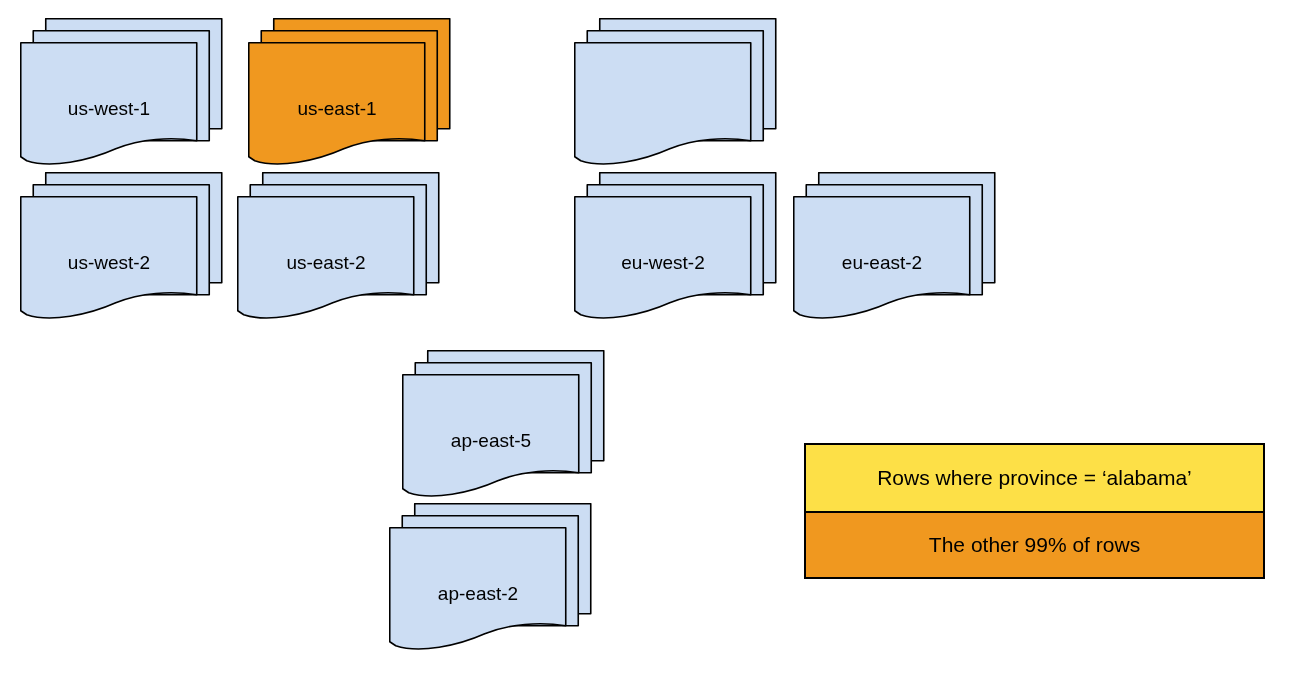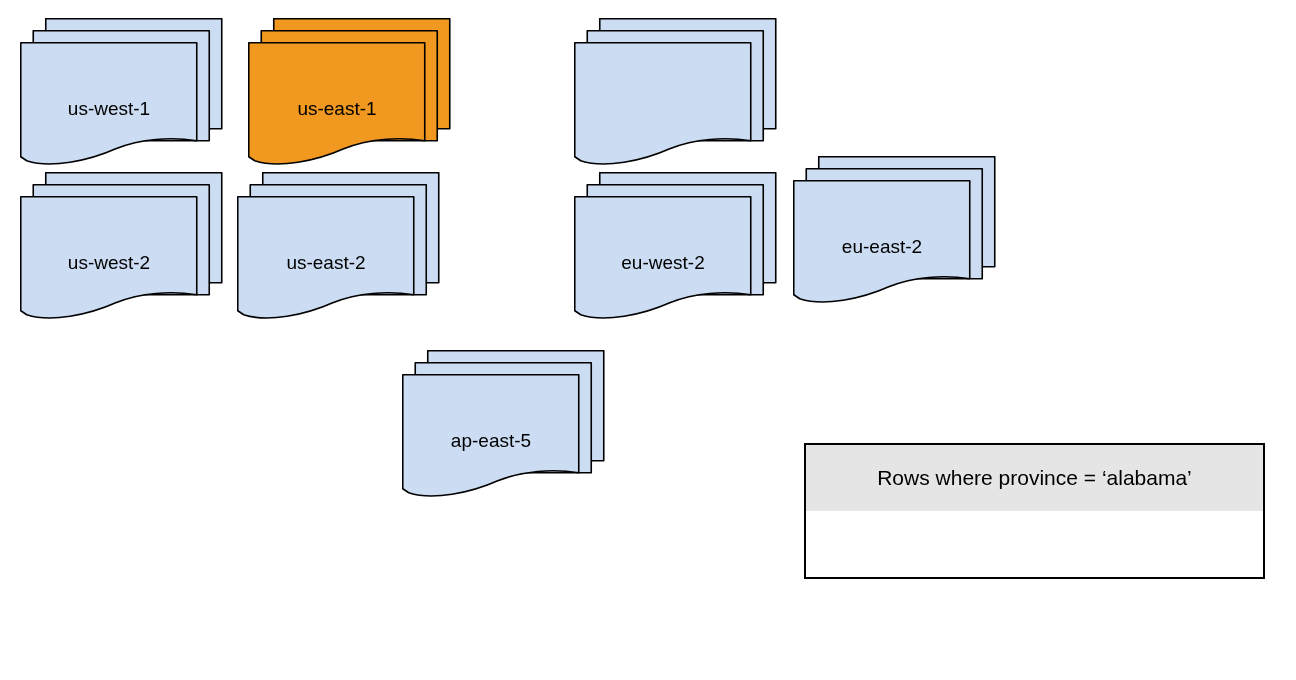--- a/index.html
+++ b/index.html
@@ -21,21 +21,21 @@
   
   .legend{
     position:absolute;left:804px;top:443px;width:461px;height:136px;
     border:2px solid #000;box-sizing:border-box;background:#fff;
   }
   .legend-row{
     height:50%;box-sizing:border-box;
     display:flex;align-items:center;justify-content:center;
     font-size:21px;
   }
-  .legend-row.blue{background:#e5e5e5;}
+  .legend-row.blue{background:#fde047;}
   .legend-row.orange{background:#F0981F;border-top:2px solid #000;}
 </style>
 </head>
 <body>
 
 <div class="canvas">
 
   <div class="stack blue" style="left:20px;top:18px;">
     <svg width="203" height="148" viewBox="0 0 203 148" aria-hidden="true">
       <rect class="page" x="25.75" y="0.75" width="176" height="110"></rect>
@@ -83,38 +83,49 @@
 
   <div class="stack blue" style="left:574px;top:172px;">
     <svg width="203" height="148" viewBox="0 0 203 148" aria-hidden="true">
       <rect class="page" x="25.75" y="0.75" width="176" height="110"></rect>
       <rect class="page" x="13.25" y="12.75" width="176" height="110"></rect>
       <path class="page" d="M0.75,24.75 H176.75 V122.75 C150.75,118.75 120.75,120.75 95.75,130.75 C68.75,142.75 30.75,150.75 6.75,142.75 L0.75,138.75 Z"></path>
     </svg>
     <span class="stack-label">eu-west-2</span>
   </div>
 
-  <div class="stack blue" style="left:793px;top:156px;">
+  <div class="stack blue" style="left:793px;top:172px;">
     <svg width="203" height="148" viewBox="0 0 203 148" aria-hidden="true">
       <rect class="page" x="25.75" y="0.75" width="176" height="110"></rect>
       <rect class="page" x="13.25" y="12.75" width="176" height="110"></rect>
       <path class="page" d="M0.75,24.75 H176.75 V122.75 C150.75,118.75 120.75,120.75 95.75,130.75 C68.75,142.75 30.75,150.75 6.75,142.75 L0.75,138.75 Z"></path>
     </svg>
     <span class="stack-label">eu-east-2</span>
   </div>
 
   <div class="stack blue" style="left:402px;top:350px;">
     <svg width="203" height="148" viewBox="0 0 203 148" aria-hidden="true">
       <rect class="page" x="25.75" y="0.75" width="176" height="110"></rect>
       <rect class="page" x="13.25" y="12.75" width="176" height="110"></rect>
       <path class="page" d="M0.75,24.75 H176.75 V122.75 C150.75,118.75 120.75,120.75 95.75,130.75 C68.75,142.75 30.75,150.75 6.75,142.75 L0.75,138.75 Z"></path>
     </svg>
     <span class="stack-label">ap-east-5</span>
   </div>
 
+  <div class="stack blue" style="left:389px;top:503px;">
+    <svg width="203" height="148" viewBox="0 0 203 148" aria-hidden="true">
+      <rect class="page" x="25.75" y="0.75" width="176" height="110"></rect>
+      <rect class="page" x="13.25" y="12.75" width="176" height="110"></rect>
+      <path class="page" d="M0.75,24.75 H176.75 V122.75 C150.75,118.75 120.75,120.75 95.75,130.75 C68.75,142.75 30.75,150.75 6.75,142.75 L0.75,138.75 Z"></path>
+    </svg>
+    <span class="stack-label">ap-east-2</span>
+  </div>
 
   <div class="legend">
     <div class="legend-row blue">
       <span>Rows where province = ‘alabama’</span>
+    </div>
+    <div class="legend-row orange">
+      <span>The other 99% of rows</span>
     </div>
   </div>
 
 </div>
 
 </body></html>

